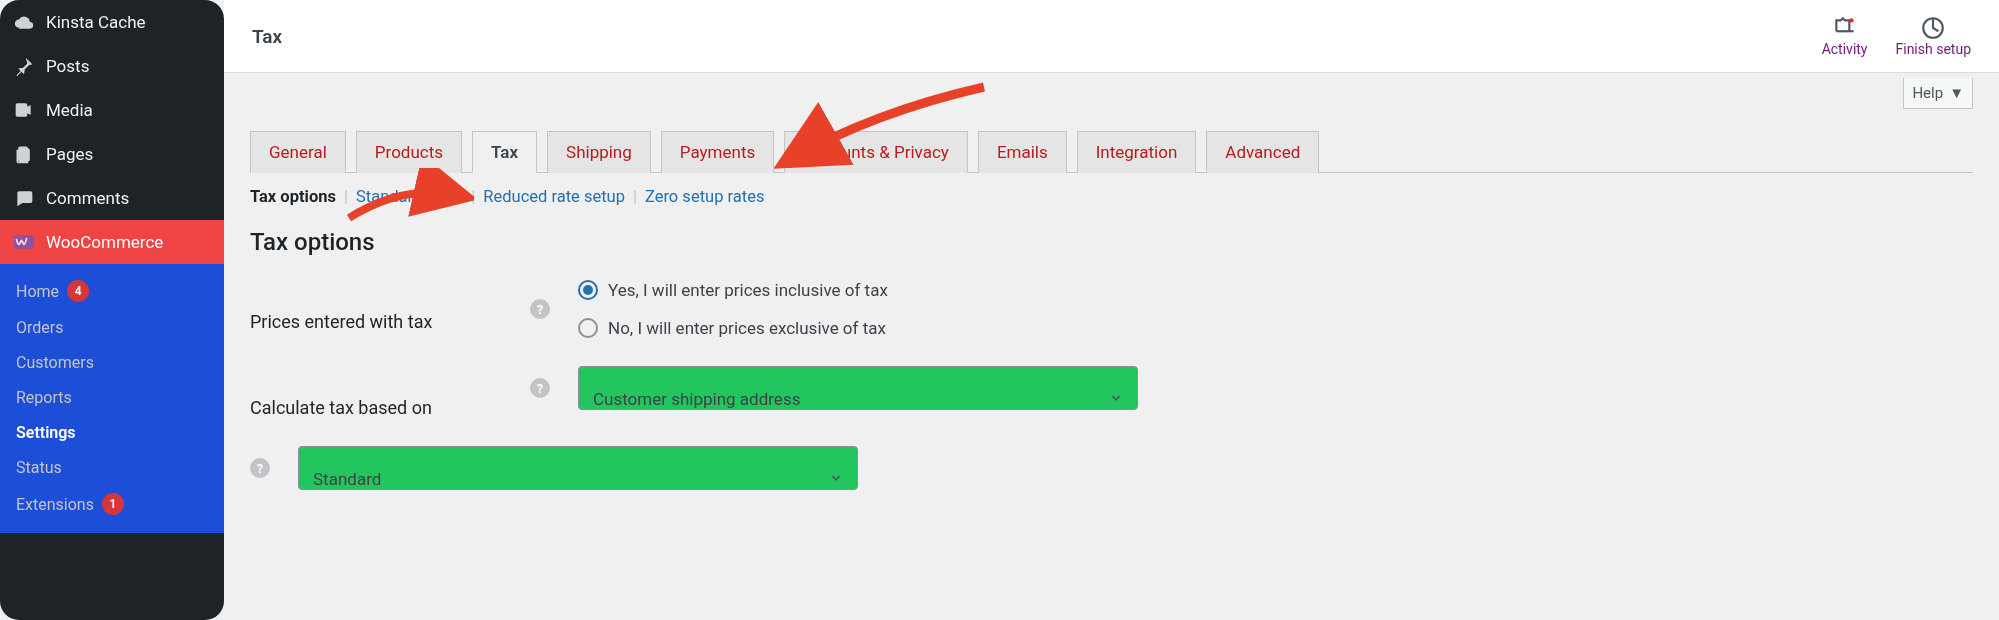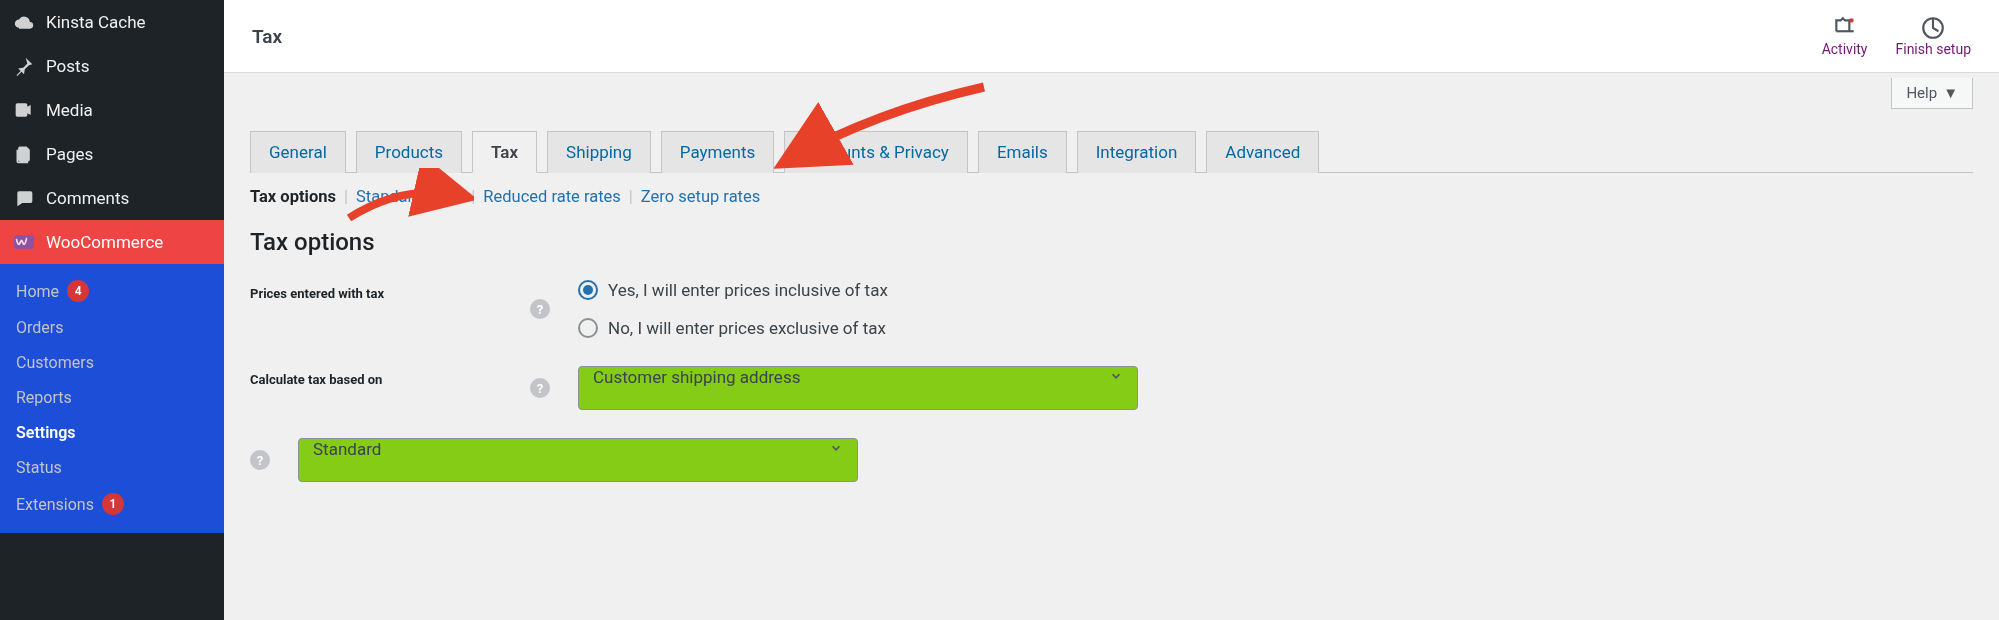--- a/index.html
+++ b/index.html
@@ -1,63 +1,63 @@
 <!DOCTYPE html>
 <html><head>
 <meta charset="utf-8">
 <style>
 * { box-sizing: border-box; margin: 0; padding: 0; }
 body { font-family: -apple-system, BlinkMacSystemFont, "Segoe UI", Roboto, sans-serif; font-size: 14px; color: #3c434a; background: #f0f0f1; width: 1999px; height: 620px; overflow: hidden; }
 
 
-.sidebar { position: absolute; left: 0; top: 0; width: 224px; height: 620px; background: #1d2327; color: #f0f0f1; }
+.sidebar { position: absolute; left: 0; top: 0; width: 224px; height: 620px; background: #1d2327; color: #f0f0f1; border-radius: 19px; }
 .menu-item { display: flex; align-items: center; padding: 10px 12px; color: #f0f0f1; font-size: 17px; cursor: pointer; }
 .menu-item.active { background: #ef4444; color: #fff; position: relative; }
 .menu-item.active::after { content: ""; position: absolute; right: -10px; top: 50%; margin-top: -10px; border: 10px solid transparent; border-right-color: #f0f0f1; }
 .menu-item .icn { width: 24px; height: 24px; margin-right: 10px; display: inline-flex; align-items: center; justify-content: center; opacity: 0.85; }
 .submenu { background: #1d4ed8; padding: 8px 0 10px 0; }
 .submenu-item { padding: 8px 16px; color: #c3c4c7; font-size: 16px; cursor: pointer; display: flex; align-items: center; }
 .submenu-item.current { color: #fff; font-weight: 600; }
 .badge { display: inline-flex; align-items: center; justify-content: center; min-width: 22px; height: 22px; border-radius: 11px; background: #d63638; color: #fff; font-size: 12px; font-weight: 600; margin-left: 8px; padding: 0 6px; }
 
 
 .main { position: absolute; left: 224px; top: 0; right: 0; height: 576px; }
 .topbar { background: #fff; height: 73px; display: flex; align-items: center; padding: 0 28px; border-bottom: 1px solid #dcdcde; }
 .topbar-title { font-size: 19px; font-weight: 600; color: #3c434a; flex: 1; }
 .topbar-actions { display: flex; gap: 28px; }
 .top-action { display: flex; flex-direction: column; align-items: center; color: #701a75; font-size: 14px; cursor: pointer; }
 .top-action svg { width: 26px; height: 26px; }
 
-.help-tab { position: absolute; right: 26px; top: 78px; background: #f6f7f7; border: 1px solid #c3c4c7; border-top: none; padding: 6px 14px; font-size: 15px; color: #50575e; cursor: pointer; display: flex; align-items: center; gap: 6px; }
+.help-tab { position: absolute; right: 26px; top: 78px; background: #f6f7f7; border: 1px solid #c3c4c7; border-top: none; padding: 6px 8px; font-size: 15px; color: #50575e; cursor: pointer; display: flex; align-items: center; gap: 6px; }
 
 .tabs { display: flex; gap: 10px; padding: 0 26px; margin-top: 58px; }
-.tab { background: #e5e5e5; border: 1px solid #c3c4c7; border-bottom: none; padding: 10px 18px; font-size: 17px; color: #0369a1; cursor: pointer; }
+.tab { background: #e5e5e5; border: 1px solid #c3c4c7; border-bottom: none; padding: 10px 18px; font-size: 17px; color: #b91c1c; cursor: pointer; }
 .tab.active { background: #f0f0f1; border-bottom: 1px solid #f0f0f1; font-weight: 600; color: #3c434a; }
 .tabs-line { border-bottom: 1px solid #c3c4c7; margin: -1px 26px 0 26px; }
 
 .subsub { display: flex; align-items: center; gap: 8px; padding: 14px 26px 0 26px; font-size: 16.5px; }
 .subsub .sep { color: #c3c4c7; }
 .subsub .current { font-weight: 700; color: #1d2327; }
 .subsub a { color: #2271b1; text-decoration: none; cursor: pointer; }
 
 .section-title { font-size: 24px; font-weight: 500; color: #1d2327; padding: 22px 26px 10px 26px; }
 
 .form-table { width: 100%; padding: 0 26px; }
 .form-row { display: flex; align-items: flex-start; padding: 14px 0; }
-.form-label { width: 280px; font-weight: 700; font-size: 13px; color: #1d2327; padding-top: 6px; }
+.form-label { width: 280px; font-weight: 400; font-size: 18px; color: #1d2327; padding-top: 6px; margin-top: 25px; }
 .form-field { display: flex; align-items: center; gap: 14px; }
 .help-icn { width: 20px; height: 20px; border-radius: 50%; background: #c3c4c7; color: #fff; display: inline-flex; align-items: center; justify-content: center; font-size: 13px; font-weight: 700; margin-right: 14px; }
 
 .radio-group { display: flex; flex-direction: column; gap: 18px; }
 .radio-opt { display: flex; align-items: center; gap: 10px; font-size: 17px; color: #3c434a; }
 .radio { width: 20px; height: 20px; border: 2px solid #8c8f94; border-radius: 50%; position: relative; cursor: pointer; }
 .radio.checked { border-color: #2271b1; }
 .radio.checked::after { content: ""; position: absolute; inset: 3px; background: #2271b1; border-radius: 50%; }
 
-.select { width: 560px; height: 44px; border: 1px solid #8c8f94; border-radius: 4px; background: #84cc16; padding: 0 14px; display: flex; align-items: flex-start; justify-content: space-between; font-size: 17px; color: #3c434a; cursor: pointer; }
+.select { width: 560px; height: 44px; border: 1px solid #8c8f94; border-radius: 4px; background: #22c55e; padding: 0 14px; display: flex; align-items: flex-end; justify-content: space-between; font-size: 17px; color: #3c434a; cursor: pointer; }
 .select .chev { color: #50575e; }
 
 
 .arrow { position: absolute; pointer-events: none; }
 .arrow svg { display: block; }
 .arrow-1 { left: 120px; top: 168px; }
 .arrow-2 { left: 550px; top: 82px; }
 </style>
 </head>
 <body>
@@ -177,21 +177,21 @@
     <div class="tab"><span>Integration</span></div>
     <div class="tab"><span>Advanced</span></div>
   </div>
   <div class="tabs-line"></div>
 
   <div class="subsub">
     <span class="current">Tax options</span>
     <span class="sep">|</span>
     <a>Standard rates</a>
     <span class="sep">|</span>
-    <a>Reduced rate rates</a>
+    <a>Reduced rate setup</a>
     <span class="sep">|</span>
     <a>Zero setup rates</a>
   </div>
 
   <h2 class="section-title">Tax options</h2>
 
   <div class="form-table">
 
     <div class="form-row">
       <div class="form-label">Prices entered with tax</div>

